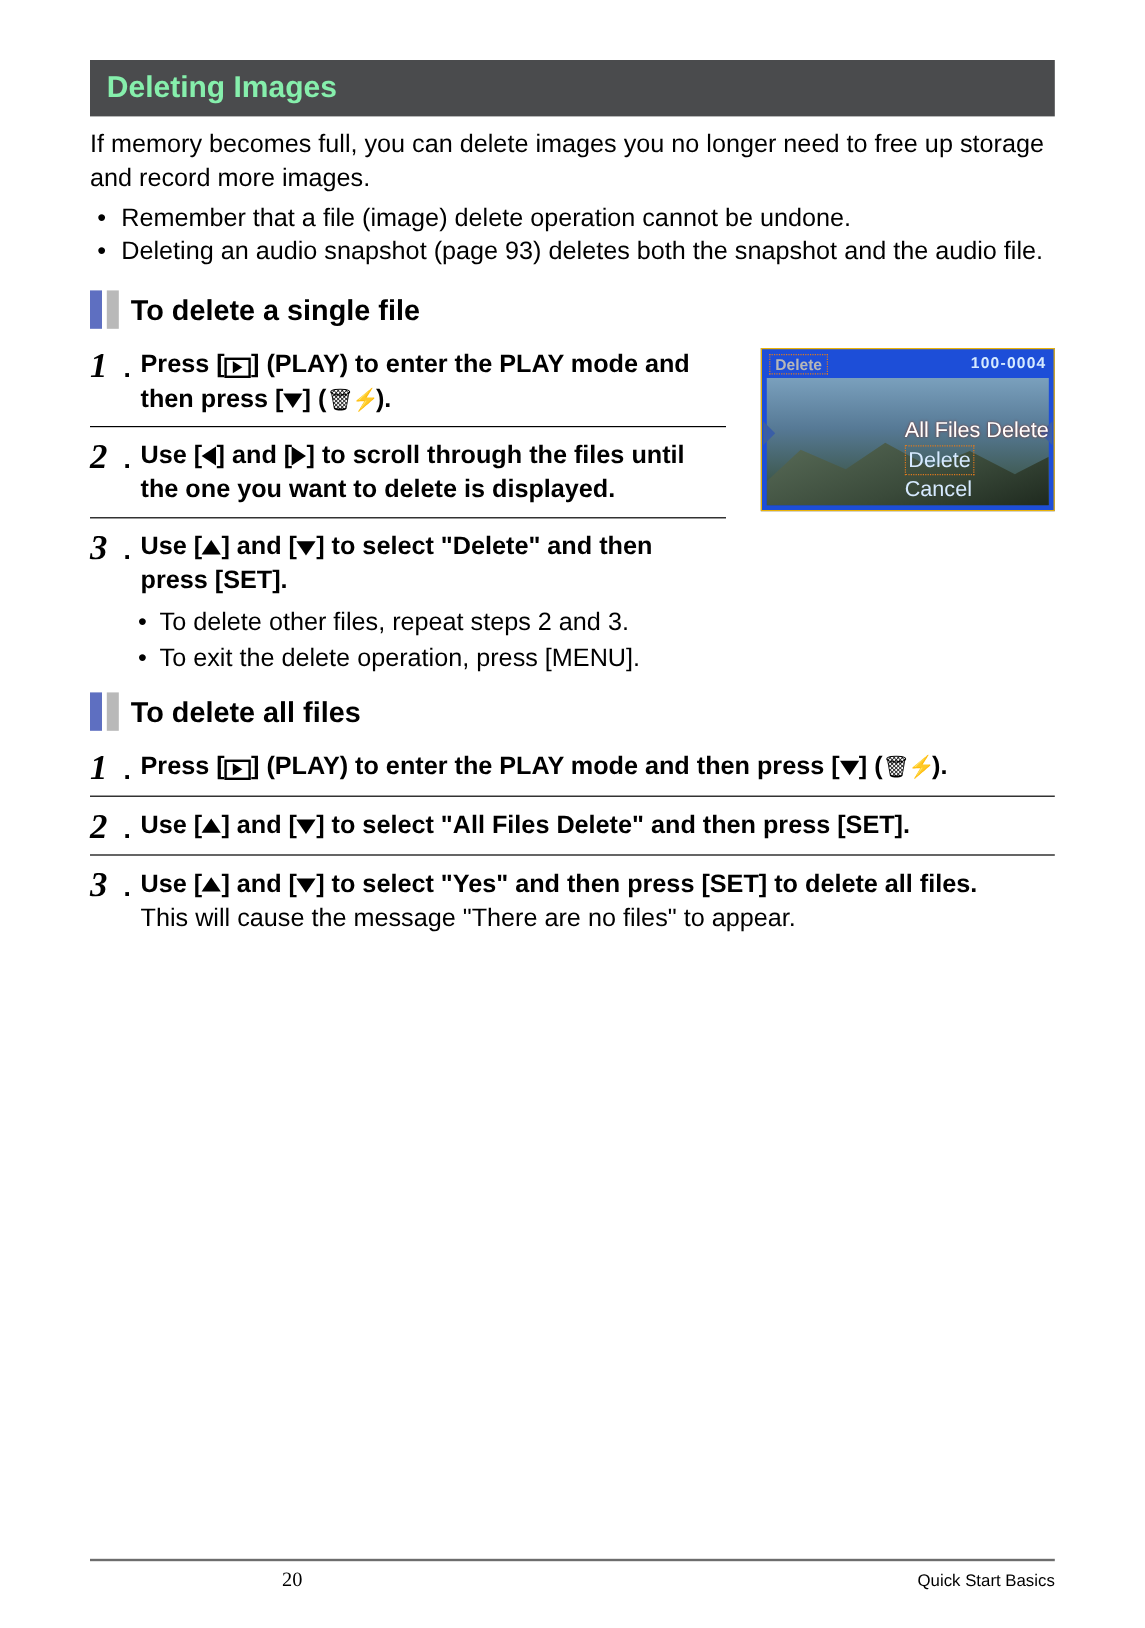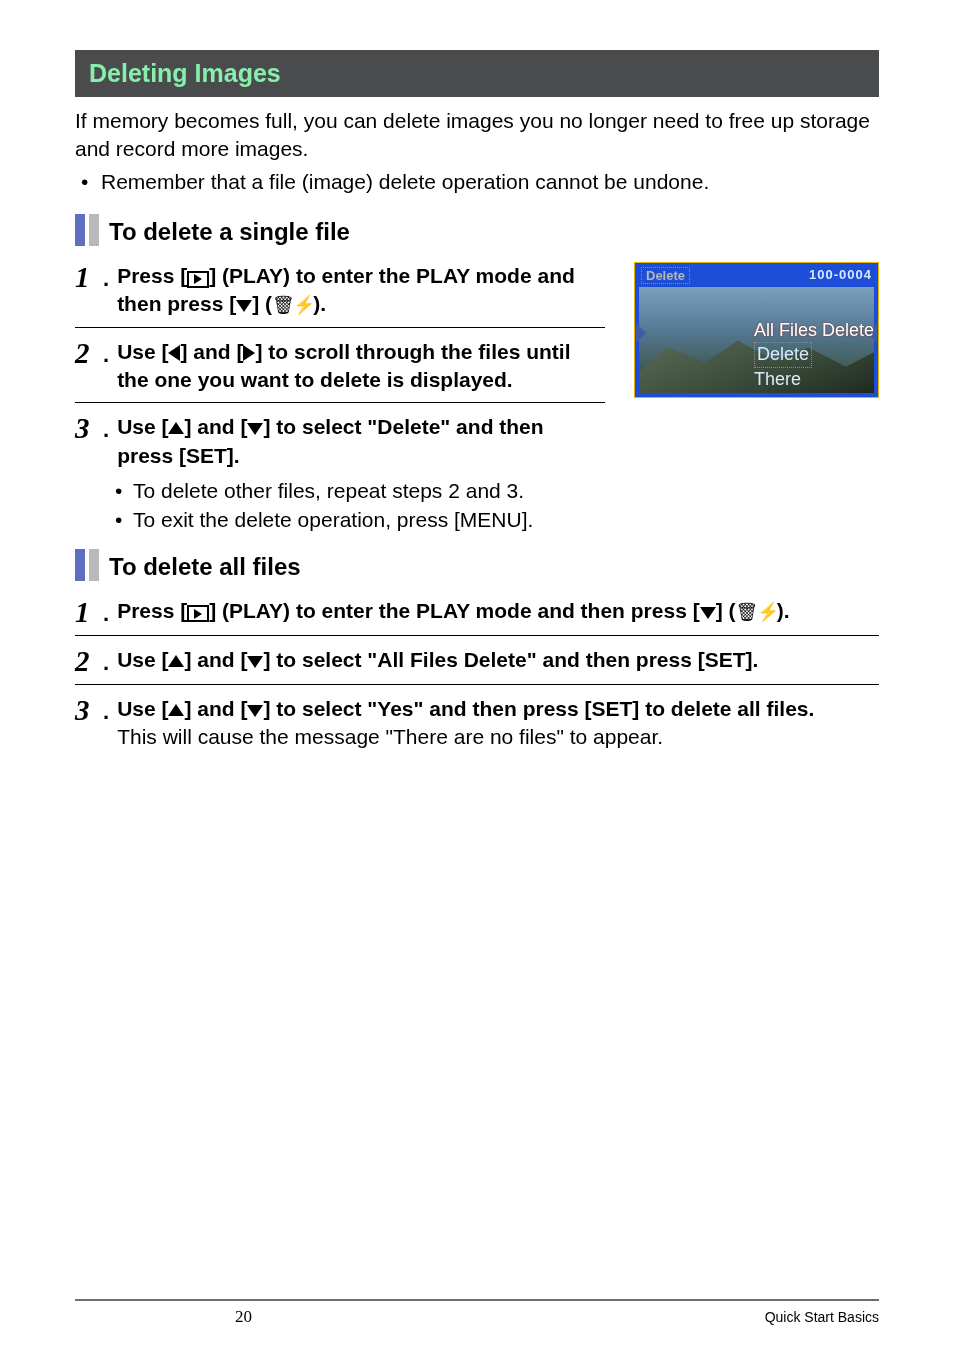--- a/index.html
+++ b/index.html
@@ -291,20 +291,21 @@
 <body>
 
 <div class="page">
 
   <div class="section-header">Deleting Images</div>
 
   <p class="body-text">If memory becomes full, you can delete images you no longer need to free up storage and record more images.</p>
 
   <ul class="bullet-list">
     <li>Remember that a file (image) delete operation cannot be undone.</li>
+    <li>Deleting an audio snapshot (page 93) deletes both the snapshot and the audio file.</li>
   </ul>
 
   <div class="sub-header-row">
     <div class="bar1"></div>
     <div class="bar2"></div>
     <div class="sub-header-text">To delete a single file</div>
   </div>
 
   <div class="top-block">
 
@@ -314,21 +315,21 @@
         <span class="ss-count">100-0004</span>
       </div>
       <div class="ss-img">
         <div class="ss-mountain"></div>
       </div>
       <div class="ss-arrow ss-arrow-left"></div>
       <div class="ss-arrow ss-arrow-right"></div>
       <div class="ss-menu">
         <div class="hl">All Files Delete</div>
         <div><span class="sel">Delete</span></div>
-        <div>There</div>
+        <div>Cancel</div>
       </div>
     </div>
 
     <div class="step-row" style="width:530px;">
       <span class="step-num">1</span>
         <span class="step-dot">.</span>
       <div class="step-body">
         <span>Press [</span><span class="inline-icon play-icon-box">
             <span class="tri-right"></span>
           </span><span>] (PLAY) to enter the PLAY mode and then press [</span><span class="tri-down"></span><span>] (</span><span class="trash-flash">🗑 ⚡</span><span>).</span>

